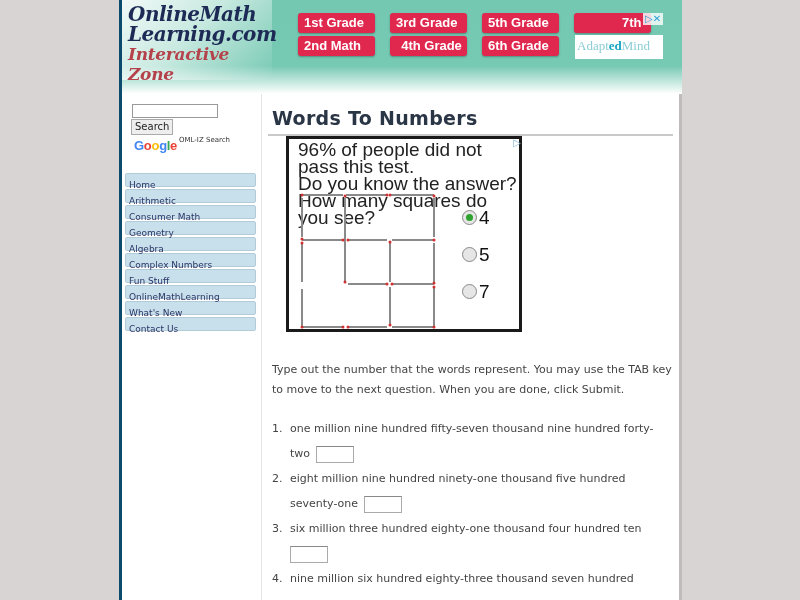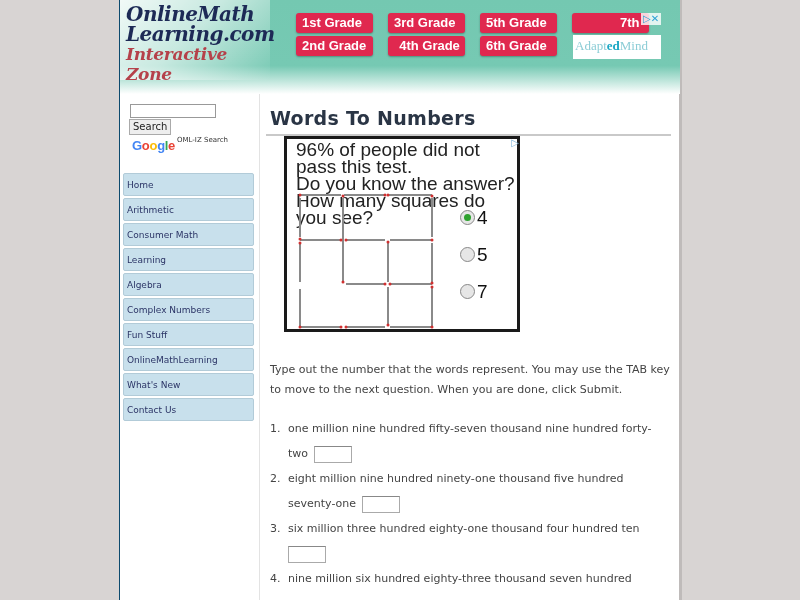--- a/index.html
+++ b/index.html
@@ -1,37 +1,37 @@
 <!DOCTYPE html>
 <html><head>
 <meta charset="utf-8">
 <style>
   * { box-sizing: border-box; margin: 0; padding: 0; }
   html, body { width: 800px; height: 600px; overflow: hidden; background: #d8d4d3; font-family: "DejaVu Sans", sans-serif; }
-  .page { position: absolute; left: 119px; top: 0; width: 563px; height: 600px; background: #ffffff; border-left: 1px solid #0c4a6e; border-right: 3px solid #bfbbba; }
+  .page { position: absolute; left: 119px; top: 0; width: 563px; height: 600px; background: #ffffff; border-left: 3px solid #0c4a6e; border-right: 3px solid #bfbbba; }
   .header { position: absolute; left: 0; top: 0; width: 560px; height: 94px; background: linear-gradient(180deg, #74c8b1 0%, #76c9b3 70%, #ffffff 100%); }
   .header-grid { position: absolute; left: 0; top: 0; width: 150px; height: 80px; background: linear-gradient(135deg, rgba(255,255,255,0.9) 0%, rgba(255,255,255,0.6) 45%, rgba(255,255,255,0) 100%); }
   .logo { position: absolute; left: 6px; top: 4px; width: 140px; font-family: "DejaVu Serif", serif; font-style: italic; font-weight: bold; line-height: 20px; }
   .logo .l1, .logo .l2 { color: #1d2a56; font-size: 20px; display: block; letter-spacing: -0.5px; }
   .logo .l3 { color: #b5414a; font-size: 17px; display: block; letter-spacing: -0.3px; }
   .grades { position: absolute; left: 176px; top: 13px; width: 366px; height: 48px; }
   .grade-btn { position: absolute; width: 77px; height: 20px; background: #e0284f; color: #fff; font-family: "Liberation Sans", sans-serif; font-weight: bold; font-size: 13px; line-height: 20px; padding-left: 6px; border-radius: 3px; box-shadow: 0 1px 2px rgba(0,0,0,0.3); cursor: pointer; }
   .ad-tag { position: absolute; left: 277px; top: 22px; width: 88px; height: 24px; background: #fff; }
   .ad-tag span { position: absolute; left: 2px; top: 3px; font-family: Liberation Serif, serif; font-size: 13px; color: #8ccdd6; }
   .ad-tag b { color: #1aa7c4; font-weight: bold; }
   .ad-icons { position: absolute; left: 345px; top: 0; font-size: 10px; color: #28a0d5; background: rgba(255,255,255,0.8); line-height: 12px; padding: 0 2px; }
 
   .sidebar { position: absolute; left: 0; top: 94px; width: 140px; height: 506px; border-right: 1px solid #e3e3e3; }
   .search-box { position: absolute; left: 10px; top: 10px; width: 86px; height: 14px; border: 1px solid #999; background: #fff; }
   .search-btn { position: absolute; left: 9px; top: 25px; height: 16px; padding: 0 3px; font-size: 10px; line-height: 14px; background: #eee; border: 1px solid #aaa; color: #222; font-family: "DejaVu Sans", sans-serif; }
   .google { position: absolute; left: 12px; top: 44px; font-family: "Liberation Sans", sans-serif; font-size: 13px; font-weight: bold; letter-spacing: -0.3px; }
   .google .b { color: #4285f4; } .google .r { color: #ea4335; } .google .y { color: #fbbc05; } .google .g { color: #34a853; }
   .oml-search { position: absolute; left: 57px; top: 42px; font-size: 7px; color: #333; }
   .nav { position: absolute; left: 3px; top: 79px; width: 132px; }
-  .nav-item { width: 131px; height: 23px; margin-bottom: 2px; background: #c8e0ec; border: 1px solid #b2cbd8; border-radius: 2px; font-size: 9px; color: #2b3466; line-height: 22px; padding-left: 3px; cursor: pointer; }
+  .nav-item { width: 131px; height: 14px; margin-bottom: 2px; background: #c8e0ec; border: 1px solid #b2cbd8; border-radius: 2px; font-size: 9px; color: #2b3466; line-height: 22px; padding-left: 3px; cursor: pointer; }
 
   .main { position: absolute; left: 150px; top: 94px; width: 410px; }
   .title { position: absolute; left: 0; top: 13px; font-size: 19px; color: #2a3545; letter-spacing: 0.3px; }
   .title-rule { position: absolute; left: -4px; top: 40px; width: 405px; height: 2px; background: #c9c9c9; }
   .ad-box { position: absolute; left: 14px; top: 42px; width: 236px; height: 196px; border: 3px solid #1a1a1a; background: #fff; }
   .ad-text { position: absolute; left: 9px; top: 2px; font-family: "Liberation Sans", sans-serif; font-size: 19px; color: #222; line-height: 17px; }
   .ad-choice { position: absolute; right: -2px; top: -2px; font-size: 10px; color: #7fb4da; }
   .puzzle { position: absolute; left: 10px; top: 53px; width: 138px; height: 138px; }
   .option { position: absolute; left: 173px; font-family: "Liberation Sans", sans-serif; font-size: 19px; color: #111; }
   .radio { display: inline-block; width: 15px; height: 15px; border-radius: 50%; border: 1px solid #888; background: #e6e6e6; vertical-align: -1px; margin-right: 2px; position: relative; }
@@ -53,21 +53,21 @@
     <div class="logo">
       <span class="l1">OnlineMath</span>
       <span class="l2">Learning.com</span>
       <span class="l3">Interactive Zone</span>
     </div>
     <div class="grades">
       <div class="grade-btn" style="left:0;top:0;">1st Grade</div>
       <div class="grade-btn" style="left:92px;top:0;">3rd Grade</div>
       <div class="grade-btn" style="left:184px;top:0;">5th Grade</div>
       <div class="grade-btn" style="left:276px;top:0;padding-left:48px;">7th Grade</div>
-      <div class="grade-btn" style="left:0;top:23px;">2nd Grade</div>
+      <div class="grade-btn" style="left:0;top:23px;">2nd Math</div>
       <div class="grade-btn" style="left:92px;top:23px;text-align:center;">4th Grade</div>
       <div class="grade-btn" style="left:184px;top:23px;">6th Grade</div>
       <div class="ad-tag">
         <span><i style="font-style:normal">Adapt</i><b>ed</b><i style="font-style:normal">Mind</i></span>
       </div>
       <div class="ad-icons">▷✕</div>
     </div>
   </div>
 
   <div class="sidebar">
@@ -75,21 +75,21 @@
     <button class="search-btn">Search</button>
     <div class="google">
       <span class="b">G</span><span class="r">o</span><span class="y">o</span><span class="b">g</span><span class="g">l</span><span class="r">e</span>
     </div>
     <div class="oml-search">OML-IZ Search</div>
 
     <div class="nav">
       <div class="nav-item">Home</div>
       <div class="nav-item">Arithmetic</div>
       <div class="nav-item">Consumer Math</div>
-      <div class="nav-item">Learning</div>
+      <div class="nav-item">Geometry</div>
       <div class="nav-item">Algebra</div>
       <div class="nav-item">Complex Numbers</div>
       <div class="nav-item">Fun Stuff</div>
       <div class="nav-item">OnlineMathLearning</div>
       <div class="nav-item">What's New</div>
       <div class="nav-item">Contact Us</div>
     </div>
   </div>
 
   <div class="main">

